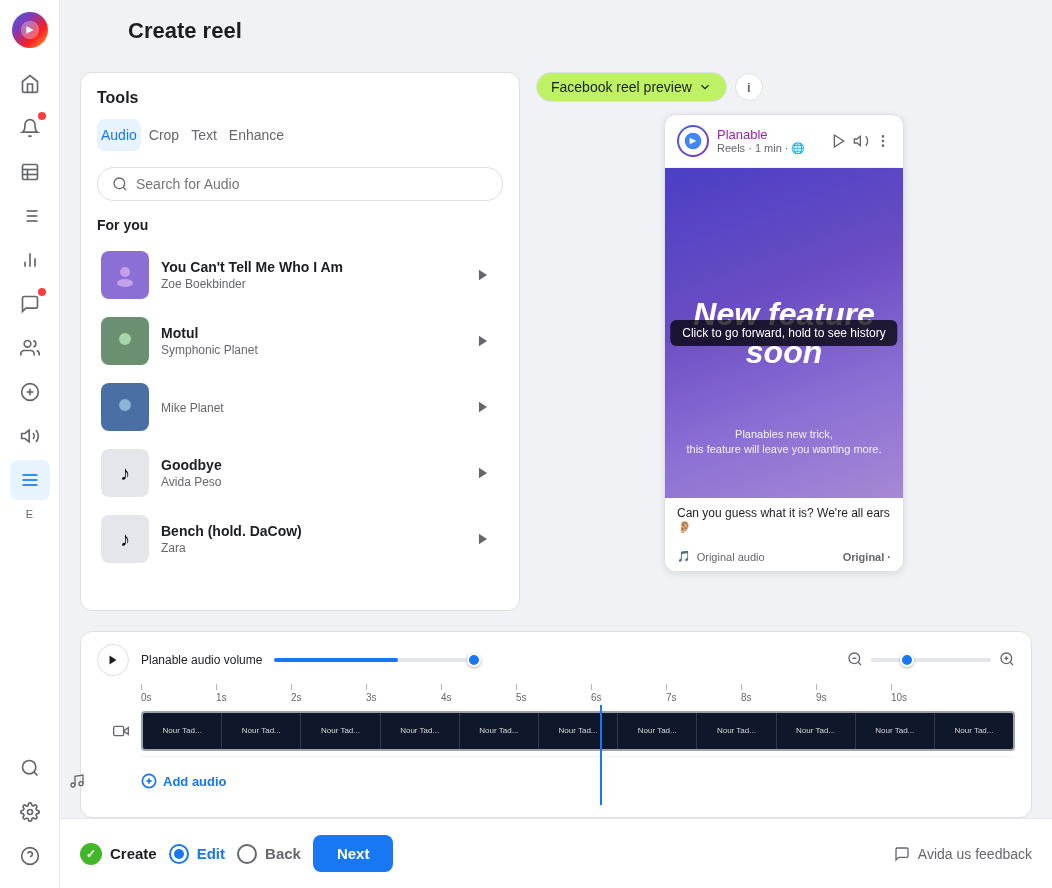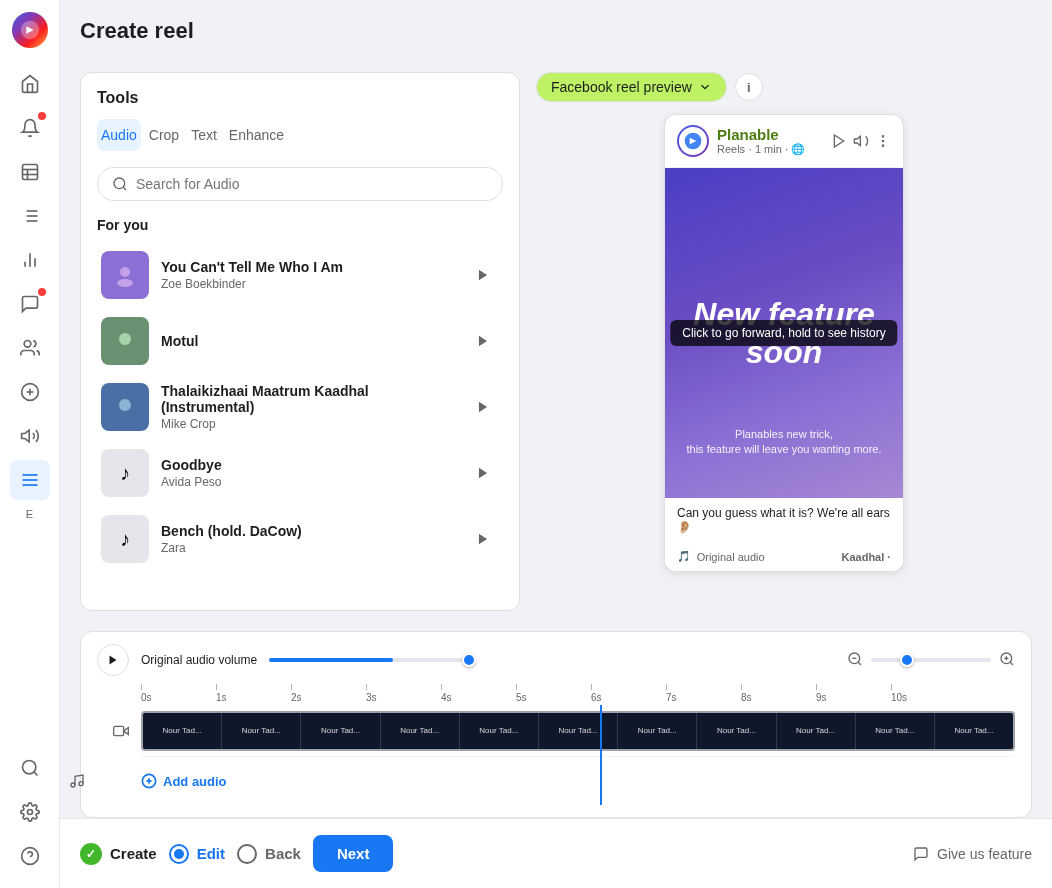--- a/index.html
+++ b/index.html
@@ -46,20 +46,21 @@
     .sidebar-bottom {
       margin-top: auto;
       display: flex; flex-direction: column; align-items: center; gap: 4px;
     }
 
     .page-title {
       font-size: 22px;
       font-weight: 700;
       color: #1c1e21;
       margin-bottom: 16px;
+      margin-left: 48px;
     }
 
     .workspace {
       display: flex;
       gap: 16px;
       flex: 1;
       min-height: 0;
     }
 
     
@@ -189,21 +190,21 @@
       width: 32px; height: 32px; border-radius: 50%;
       background: linear-gradient(135deg, #405de6, #833ab4);
       display: flex; align-items: center; justify-content: center;
       flex-shrink: 0;
     }
     .phone-avatar-inner {
       width: 28px; height: 28px; border-radius: 50%;
       background: white; display: flex; align-items: center; justify-content: center;
     }
     .phone-user-info { flex: 1; }
-    .phone-username { font-size: 15px; font-weight: 700; color: #4d7c0f; }
+    .phone-username { font-size: 13px; font-weight: 400; color: #a21caf; }
     .phone-meta { font-size: 11px; color: #65676b; }
     .phone-controls { display: flex; gap: 6px; color: #65676b; }
     .phone-video {
       width: 100%;
       height: 330px;
       background: linear-gradient(160deg, #4a3fc4 0%, #6b4dc4 40%, #8b6fd4 70%, #a688d4 100%);
       position: relative;
       display: flex; align-items: center; justify-content: center;
     }
     .video-text {
@@ -499,38 +500,38 @@
 
           <div class="audio-item">
             <div class="audio-thumb" style="background:#6b8f71;">
               <svg width="28" height="28" viewBox="0 0 28 28">
                   <rect width="28" height="28" fill="#6b8f71"></rect>
                   <circle cx="14" cy="12" r="6" fill="#a8d4ac"></circle>
                 </svg>
             </div>
             <div class="audio-info">
               <div class="audio-name">Motul</div>
+              <div class="audio-artist">Symphonic Planet</div>
             </div>
             <button class="play-btn">
               <svg width="14" height="14" viewBox="0 0 24 24" fill="currentColor">
                   <polygon points="5 3 19 12 5 21 5 3"></polygon>
                 </svg>
             </button>
           </div>
 
           <div class="audio-item">
             <div class="audio-thumb" style="background:#4a6fa5;">
               <svg width="28" height="28" viewBox="0 0 28 28">
                   <rect width="28" height="28" fill="#4a6fa5"></rect>
                   <circle cx="14" cy="12" r="6" fill="#8ab4d4"></circle>
                 </svg>
             </div>
             <div class="audio-info">
-              <div class="audio-name">Thalaikizhaai Maatrum Kaadhal (Instrumental)</div>
-              <div class="audio-artist">Mike Crop</div>
+              <div class="audio-artist">Mike Planet</div>
             </div>
             <button class="play-btn">
               <svg width="14" height="14" viewBox="0 0 24 24" fill="currentColor">
                   <polygon points="5 3 19 12 5 21 5 3"></polygon>
                 </svg>
             </button>
           </div>
 
           <div class="audio-item">
             <div class="audio-thumb" style="background:#e4e6eb;">
@@ -616,36 +617,36 @@
           </div>
         </div>
         <div style="padding: 8px 12px; background:#fff;">
           <div style="font-size:12px; color:#1c1e21; font-weight:500;">Can you guess what it is? We're all ears 👂🏼</div>
         </div>
         <div class="phone-footer">
           <div class="phone-audio-info">
             <span>🎵</span>
             <span>Original audio</span>
           </div>
-          <div class="phone-planable">Kaadhal ·</div>
+          <div class="phone-planable">Original ·</div>
         </div>
       </div>
     </div>
   </div>
 
   <div style="padding: 8px 20px 0 20px;">
     <div class="bottom-section">
 
       <div class="timeline-controls">
         <button class="play-timeline-btn">
           <svg width="12" height="12" viewBox="0 0 24 24" fill="currentColor">
               <polygon points="5 3 19 12 5 21 5 3"></polygon>
             </svg>
         </button>
-        <span class="volume-label">Original audio volume</span>
+        <span class="volume-label">Planable audio volume</span>
         <div class="volume-slider">
           <div class="volume-fill" style="width:62%;"></div>
           <div class="volume-thumb"></div>
         </div>
         <div class="zoom-controls">
           <button class="zoom-btn">
             <svg width="16" height="16" viewBox="0 0 24 24" fill="none" stroke="currentColor" stroke-width="2">
                 <circle cx="11" cy="11" r="8"></circle>
                 <line x1="21" y1="21" x2="16.65" y2="16.65"></line>
                 <line x1="8" y1="11" x2="14" y2="11"></line>
@@ -778,16 +779,16 @@
       <button class="radio-btn">
         <div class="radio-empty"></div>
         <span class="back-label">Back</span>
       </button>
       <button class="next-btn">Next</button>
     </div>
     <button class="feedback-btn">
       <svg width="16" height="16" viewBox="0 0 24 24" fill="none" stroke="currentColor" stroke-width="2">
           <path d="M21 15a2 2 0 01-2 2H7l-4 4V5a2 2 0 012-2h14a2 2 0 012 2z"></path>
         </svg>
-      <span>Give us feature</span>
+      <span>Avida us feedback</span>
     </button>
   </div>
 </div>
 
 </body></html>

